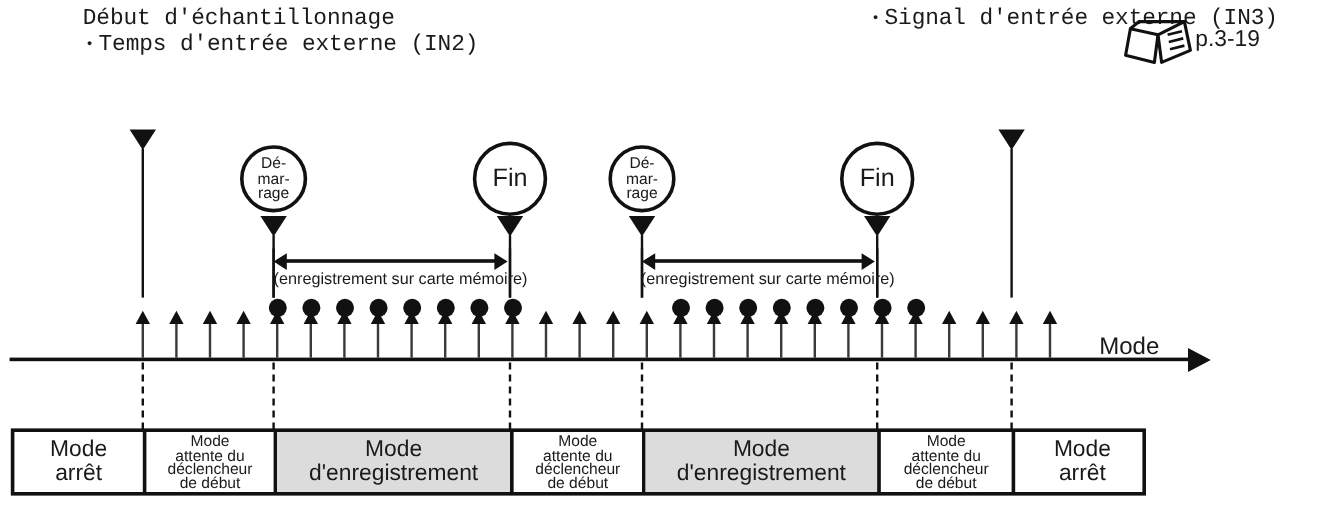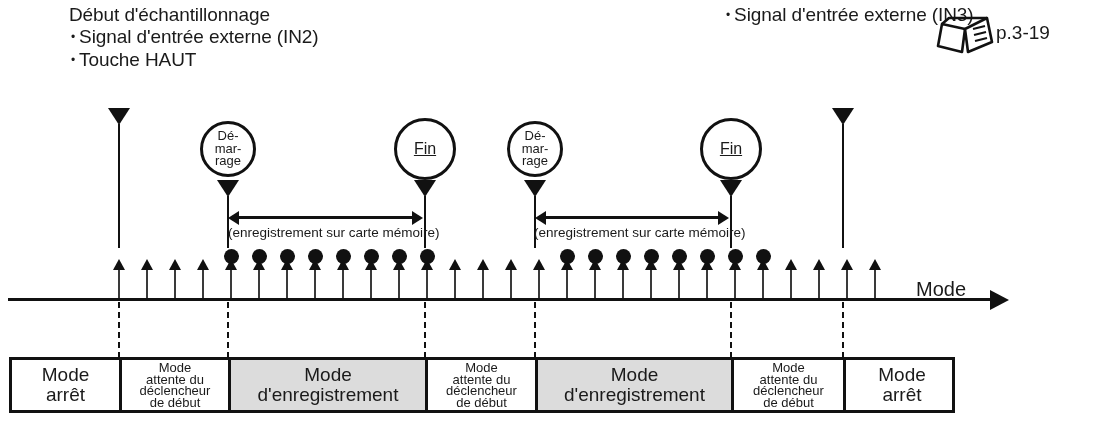--- a/index.html
+++ b/index.html
@@ -2,35 +2,35 @@
 <html><head>
 <meta charset="utf-8">
 <style>
   html,body{margin:0;padding:0;background:#ffffff;}
   body{width:1106px;height:426px;position:relative;overflow:hidden;
        font-family:"Liberation Sans",sans-serif;color:#1a1a1a;}
   .stage{position:absolute;inset:0;width:1106px;height:426px;}
   .txt{position:absolute;white-space:nowrap;line-height:1.18;}
 
   
-  .ann{font-size:19px;letter-spacing:-0.1px;}
+  .ann{font-size:19px;letter-spacing:-0.1px;font-family:Liberation Mono, monospace;}
   .ann .hd{display:block;}
   .ann .li{display:block;padding-left:2px;}
   .ann .li::before{content:"\2022";font-size:12px;vertical-align:2px;margin-right:4px;}
 
   #note-left{left:69px;top:4px;}
   #note-right{left:724px;top:4px;}
   #page-ref{left:996px;top:22px;font-size:19px;}
 
   
   .circ{position:absolute;border:3px solid #111;border-radius:50%;
         background:#fff;display:flex;align-items:center;justify-content:center;
         text-align:center;box-sizing:border-box;}
   .circ.small{width:56px;height:56px;font-size:13px;line-height:12.5px;}
-  .circ.big{width:62px;height:62px;font-size:16px;text-decoration:underline;}
+  .circ.big{width:62px;height:62px;font-size:21px;}
   .circ span{display:block;}
 
   
   .tri-d{position:absolute;width:0;height:0;
          border-left:11px solid transparent;border-right:11px solid transparent;
          border-top:17px solid #111;}
   .vline{position:absolute;width:2.5px;background:#111;}
 
   
   .mline{position:absolute;height:2.5px;background:#111;}
@@ -73,22 +73,21 @@
   
   #book-icon{position:absolute;left:936px;top:12px;}
 </style>
 </head>
 <body>
 
 <div class="stage">
 
   <div class="txt ann" id="note-left">
     <span class="hd">Début d'échantillonnage</span>
-    <span class="li">Signal d'entrée externe (IN2)</span>
-    <span class="li">Touche HAUT</span>
+    <span class="li">Temps d'entrée externe (IN2)</span>
   </div>
 
   <div class="txt ann" id="note-right">
     <span class="li">Signal d'entrée externe (IN3)</span>
   </div>
 
   <svg id="book-icon" width="58" height="44" viewBox="0 0 58 44">
     <path d="M6 12 L2 34 L26 40 L29 17 Z" fill="#ffffff" stroke="#111" stroke-width="2.6" stroke-linejoin="round"></path>
     <path d="M29 17 L32 40 L56 30 L51 6 Z" fill="#ffffff" stroke="#111" stroke-width="2.6" stroke-linejoin="round"></path>
     <path d="M6 12 L13 6 L51 6" fill="none" stroke="#111" stroke-width="2.6" stroke-linejoin="round"></path>

